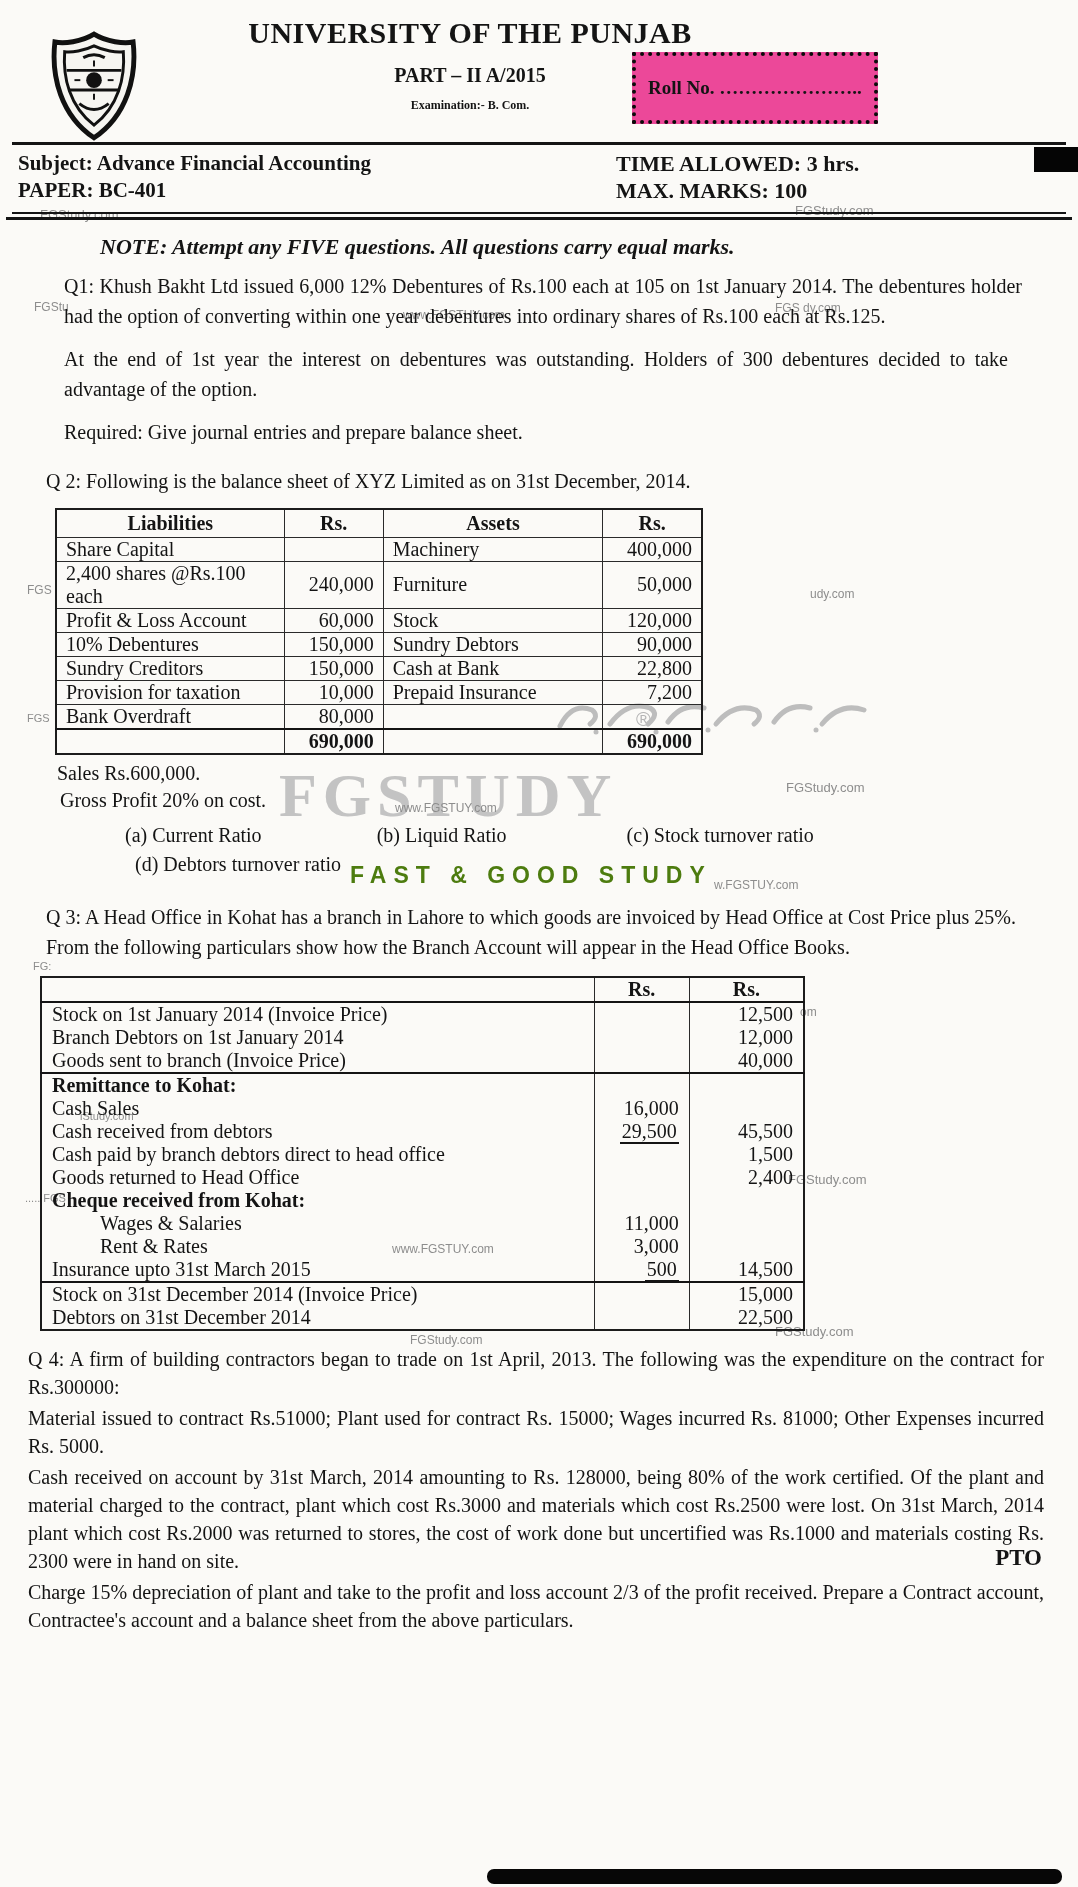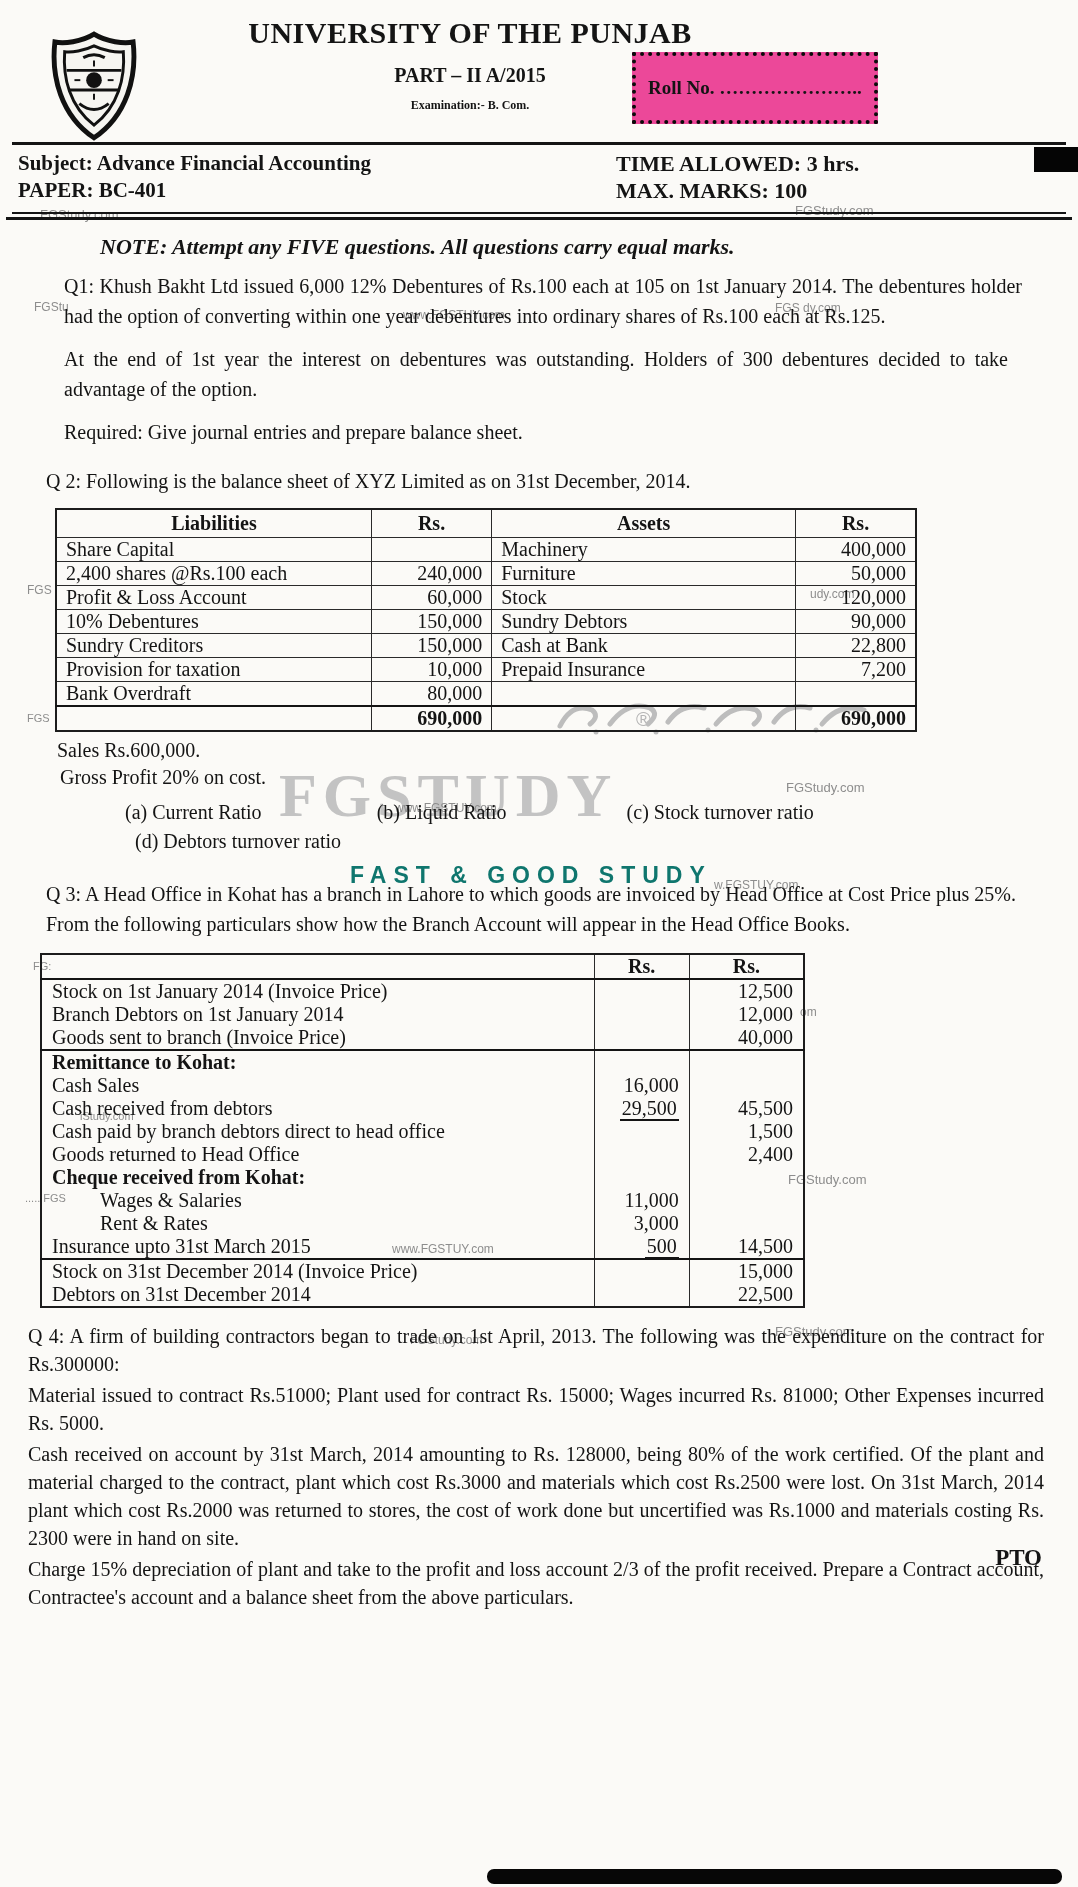--- a/index.html
+++ b/index.html
@@ -3,21 +3,21 @@
 <meta charset="utf-8">
 <style>
   * { margin:0; padding:0; box-sizing:border-box; }
   html,body { background:#d9d9d9; }
   body { font-family:"Liberation Serif","DejaVu Serif",serif; color:#141414; }
   .page { position:relative; width:1078px; height:1887px; margin:0 auto; background:#fbfaf7; overflow:hidden; }
   .content { position:relative; z-index:2; }
   .wm-layer { position:absolute; inset:0; z-index:1; }
   .wm { position:absolute; color:#8d8d8d; font-family:"Liberation Sans",sans-serif; font-size:13px; white-space:nowrap; }
   .wm-big { color:#c3c3c3; font-weight:bold; font-size:62px; letter-spacing:6px; font-family:"Liberation Serif",serif; }
-  .wm-fast { color:#0f766e; font-weight:bold; font-size:23px; letter-spacing:7px; font-family:"Liberation Sans",sans-serif; }
+  .wm-fast { color:#4d7c0f; font-weight:bold; font-size:23px; letter-spacing:7px; font-family:"Liberation Sans",sans-serif; }
   .wm-reg { color:#b5b5b5; font-size:20px; }
 
   
   .header { position:relative; height:142px; }
   .logo { position:absolute; left:50px; top:30px; width:88px; height:112px; }
   .title-block { margin-left:135px; width:670px; text-align:center; padding-top:16px; }
   .university-title { font-size:30px; font-weight:bold; letter-spacing:.5px; }
   .part-line { font-size:20px; font-weight:bold; margin-top:14px; }
   .exam-line { font-size:12px; font-weight:bold; text-decoration-thickness:2px; margin-top:11px; display:inline-block; }
   .roll-box { position:absolute; right:200px; top:52px; width:246px; height:72px; border:4px dotted #0a0a0a; display:flex; align-items:center; padding-left:12px; font-weight:bold; font-size:19px; background:#ec4899; }
@@ -33,21 +33,21 @@
 
   .note { margin:14px 40px 0 100px; font-size:22px; font-weight:bold; font-style:italic; }
 
   p.body-p { font-size:20px; line-height:1.5; text-align:justify; }
   .q1-p1 { margin:11px 56px 0 64px; }
   .q1-p2 { margin:13px 70px 0 64px; }
   .q1-p3 { margin:13px 70px 0 64px; }
   .q2-intro { margin:19px 60px 0 46px; }
 
   table { border-collapse:collapse; font-size:20px; }
-  .q2-table { margin:12px 0 0 55px; width:862px; border:2px solid #1c1c1c; }
+  .q2-table { margin:12px 0 0 55px; width:648px; border:2px solid #1c1c1c; }
   .q2-table th, .q2-table td { border:1px solid #2a2a2a; padding:0 9px; height:23px; vertical-align:middle; }
   .q2-table th { font-weight:bold; text-align:center; height:28px; }
   .q2-table td.num { text-align:right; }
   .q2-table col.c-lbl1 { width:275px; } .q2-table col.c-num1 { width:105px; }
   .q2-table col.c-lbl2 { width:265px; } .q2-table col.c-num2 { width:105px; }
   .q2-table tr.total td { font-weight:bold; border-top:2px solid #141414; }
 
   .sales-line { margin:7px 0 0 57px; font-size:20px; }
   .gp-line { margin:4px 0 0 60px; font-size:20px; }
   .calc-line { margin:9px 0 0 80px; font-size:20px; }

